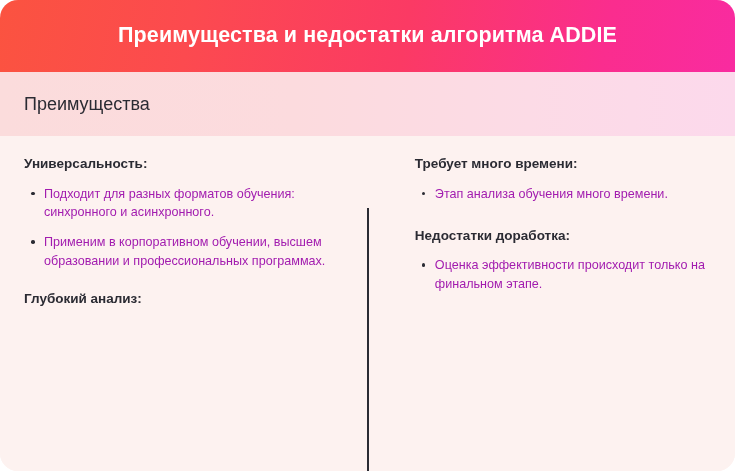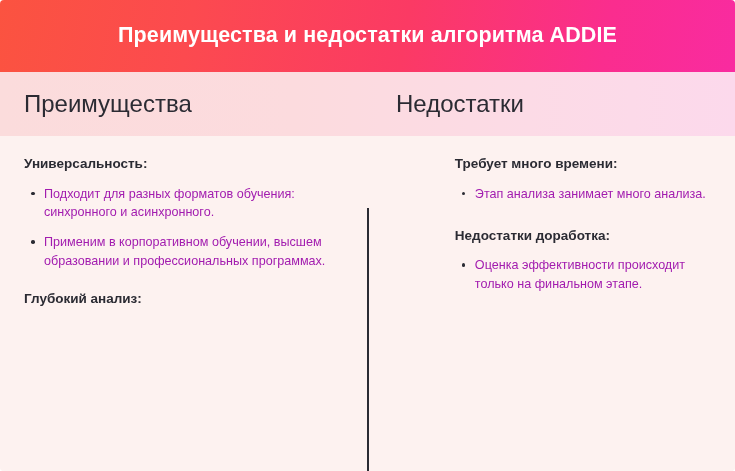--- a/index.html
+++ b/index.html
@@ -10,21 +10,21 @@
   body {
     font-family: "Liberation Sans", "DejaVu Sans", sans-serif;
     -webkit-font-smoothing: antialiased;
   }
 
   .card {
     position: relative;
     width: 735px;
     height: 471px;
     box-sizing: border-box;
-    border-radius: 4px;
+    border-radius: 18px;
     overflow: hidden;
     background: #fdf2f0;
   }
 
   
   .title-bar {
     height: 72px;
     width: 100%;
     box-sizing: border-box;
     display: flex;
@@ -49,21 +49,21 @@
     background: linear-gradient(90deg, #fbdcdc 0%, #fcdbde 40%, #fcdbe6 72%, #fcd9ec 100%);
   }
   .col-head {
     box-sizing: border-box;
     display: flex;
     align-items: center;
   }
   .col-head.left  { width: 368px; padding-left: 24px; }
   .col-head.right { width: 367px; padding-left: 28px; }
   .col-head-text {
-    font-size: 24px;
+    font-size: 18px;
     font-weight: normal;
     color: #2b2b33;
     line-height: 1;
   }
 
   
   .body-row {
     position: relative;
     display: flex;
     height: 335px;
@@ -119,37 +119,34 @@
     left: 7px;
     top: 7px;
     width: 3.5px;
     height: 3.5px;
     border-radius: 50%;
     background: #2b2b33;
   }
   .bullet-text { display: block; }
 
   
-  .col-body.right .group { margin-bottom: 24px; margin-left: 40px; }
+  .col-body.right .group { margin-bottom: 24px; }
 </style>
 </head>
 <body>
 
 <div class="card">
 
   <div class="title-bar">
     <span class="title-text">Преимущества и недостатки алгоритма ADDIE</span>
   </div>
 
   <div class="col-head-band">
     <div class="col-head left">
       <span class="col-head-text">Преимущества</span>
-    </div>
-    <div class="col-head right">
-      <span class="col-head-text">Недостатки</span>
     </div>
   </div>
 
   <div class="body-row">
 
     <div class="col-body left">
 
       <div class="group">
         <div class="group-title">Универсальность:</div>
         <ul class="bullets">
@@ -170,21 +167,21 @@
 
     </div>
 
     <div class="col-body right">
 
       <div class="group">
         <div class="group-title">Требует много времени:</div>
         <ul class="bullets">
           <li class="bullet">
             <span class="bullet-dot"></span>
-            <span class="bullet-text">Этап анализа занимает много анализа.</span>
+            <span class="bullet-text">Этап анализа обучения много времени.</span>
           </li>
         </ul>
       </div>
 
       <div class="group">
         <div class="group-title">Недостатки доработка:</div>
         <ul class="bullets">
           <li class="bullet">
             <span class="bullet-dot"></span>
             <span class="bullet-text">Оценка эффективности происходит только на финальном этапе.</span>

